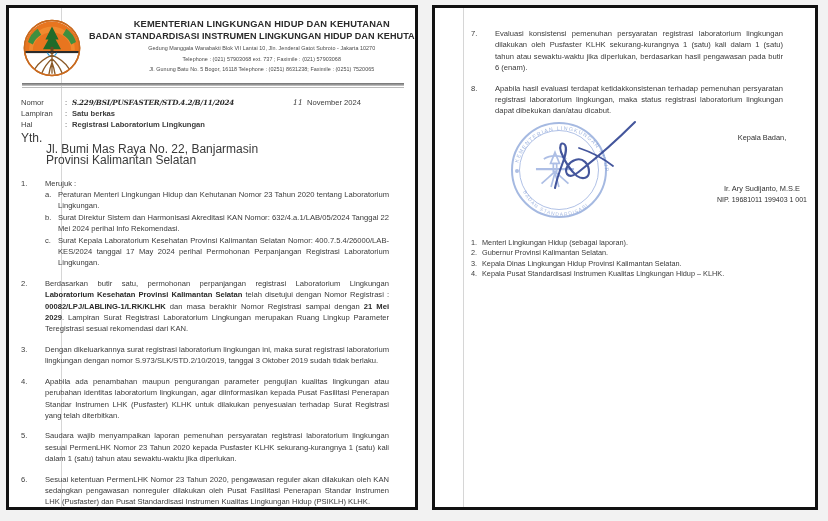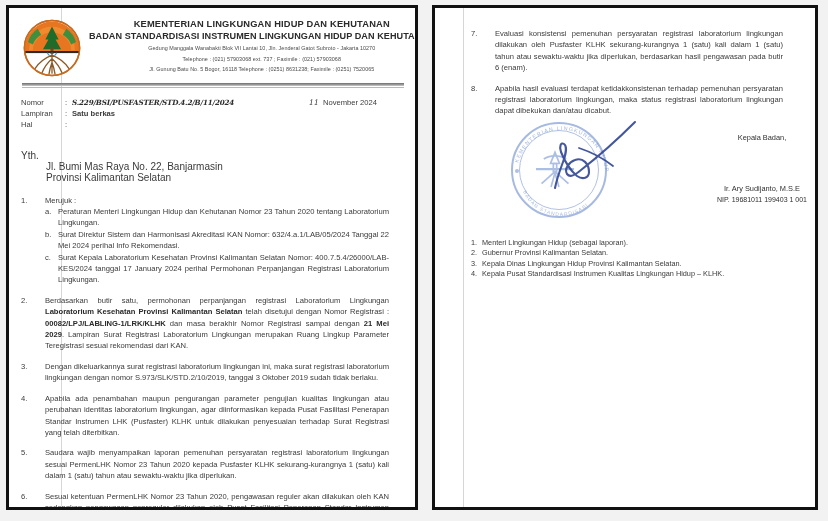--- a/index.html
+++ b/index.html
@@ -118,30 +118,30 @@
   .handwritten {
     font-family: "DejaVu Serif", serif;
     font-style: italic;
     font-weight: bold;
     font-size: 7.2px;
     letter-spacing: -.2px;
     color: #2d2d2d;
   }
   .meta-date {
     position: absolute;
-    right: 28px;
+    right: 44px;
     top: 0;
     font-size: 7.6px;
     white-space: nowrap;
   }
   .date-day { font-family: "DejaVu Serif", serif; font-style: italic; }
 
   .yth {
-    margin-top: 19px;
-    font-size: 10px;
+    margin-top: 2px;
+    font-size: 12px;
     line-height: 11px;
   }
   .yth-first { display: flex; }
   .yth-tag { width: 25px; flex: 0 0 25px; }
   .yth-ind { margin-left: 25px; }
 
   
   ol.items {
     margin: 12px 0 0 0;
     padding: 0;
@@ -297,20 +297,21 @@
           <span class="meta-val handwritten">S.229/BSI/PUSFASTER/STD.4.2/B/11/2024</span>
         </div>
         <div class="meta-row">
           <span class="meta-label">Lampiran</span>
           <span class="meta-sep">:</span>
           <span class="meta-val">Satu berkas</span>
         </div>
         <div class="meta-row">
           <span class="meta-label">Hal</span>
           <span class="meta-sep">:</span>
+          <span class="meta-val">Registrasi Laboratorium Lingkungan</span>
         </div>
         <div class="meta-date">
           <span class="date-day">11</span>
           &nbsp;<span>November 2024</span>
         </div>
       </div>
 
       <div class="yth">
         <div class="yth-first">
           <span class="yth-tag">Yth.</span>
@@ -328,21 +329,21 @@
               <li>
                 <span class="subnum">a.</span>
                 <span class="subtxt">Peraturan Menteri Lingkungan Hidup dan Kehutanan Nomor 23 Tahun 2020 tentang Laboratorium Lingkungan.</span>
               </li>
               <li>
                 <span class="subnum">b.</span>
                 <span class="subtxt">Surat Direktur Sistem dan Harmonisasi Akreditasi KAN Nomor: 632/4.a.1/LAB/05/2024 Tanggal 22 Mei 2024 perihal Info Rekomendasi.</span>
               </li>
               <li>
                 <span class="subnum">c.</span>
-                <span class="subtxt">Surat Kepala Laboratorium Kesehatan Provinsi Kalimantan Selatan Nomor: 400.7.5.4/26000/LAB-KES/2024  tanggal 17 January 2024 perihal Permohonan Perpanjangan Registrasi Laboratorium Lingkungan.</span>
+                <span class="subtxt">Surat Kepala Laboratorium Kesehatan Provinsi Kalimantan Selatan Nomor: 400.7.5.4/26000/LAB-KES/2024  tanggal 17 May 2024 perihal Permohonan Perpanjangan Registrasi Laboratorium Lingkungan.</span>
               </li>
             </ol>
           </div>
         </li>
 
         <li>
           <span class="num">2.</span>
           <div class="body-txt" id="item2-rich"><span>Berdasarkan butir satu, permohonan perpanjangan registrasi Laboratorium Lingkungan </span><b>Laboratorium Kesehatan Provinsi Kalimantan Selatan</b><span> telah disetujui dengan Nomor Registrasi : </span><b>00082/LPJ/LABLING-1/LRK/KLHK</b><span>  dan masa berakhir Nomor Registrasi sampai dengan </span><b>21 Mei 2029</b><span>. Lampiran Surat Registrasi Laboratorium Lingkungan merupakan Ruang Lingkup Parameter Teregistrasi sesuai rekomendasi dari KAN.</span></div>
         </li>
 

